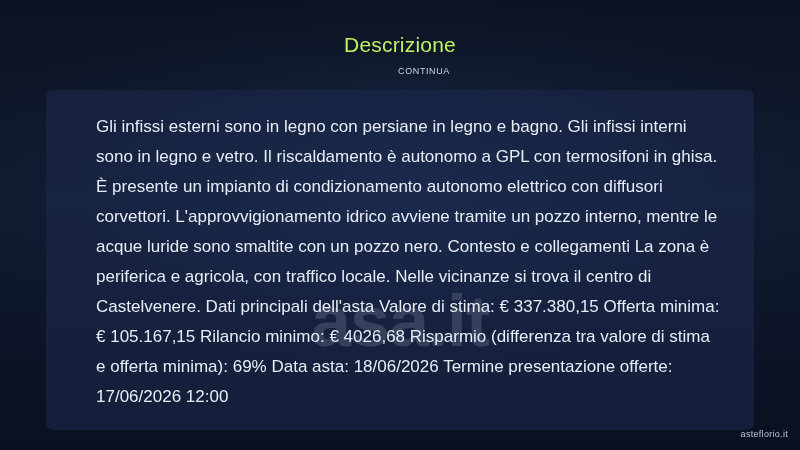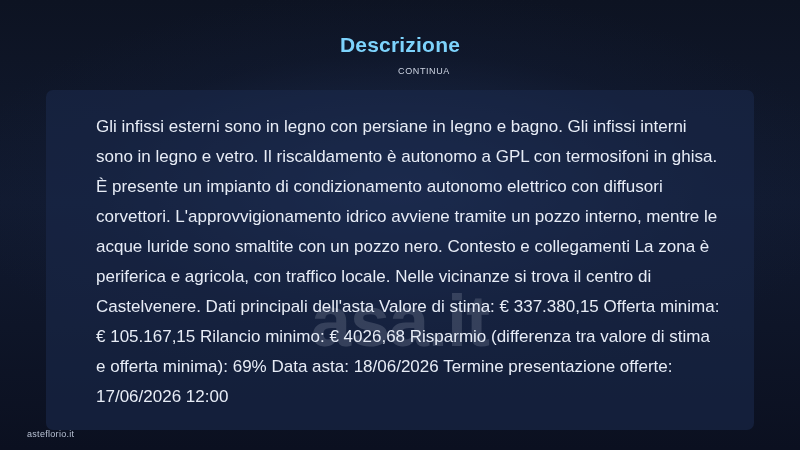--- a/index.html
+++ b/index.html
@@ -26,22 +26,22 @@
   .page {
     position: absolute;
     inset: 0;
     display: flex;
     flex-direction: column;
     align-items: center;
   }
   .title {
     margin-top: 33px;
     font-size: 21px;
-    font-weight: bold;
-    color: #7dd3fc;
+    font-weight: normal;
+    color: #bef264;
     letter-spacing: 0.2px;
     text-align: center;
   }
   .continue {
     margin-top: 9px;
     font-size: 9px;
     color: #cdd4e2;
     letter-spacing: 0.6px;
     text-align: center;
     margin-left: 48px;
@@ -78,21 +78,21 @@
     color: #e7ecf6;
     text-align: left;
     z-index: 2;
     margin-left: 20px;
   }
   .footer {
     position: absolute;
     left: 0;
     right: 12px;
     bottom: 11px;
-    text-align: left;
+    text-align: right;
     font-size: 9px;
     color: #b9c2d4;
     letter-spacing: 0.3px;
     padding-left: 27px;
   }
 </style>
 </head>
 <body>
 
 <div class="bg-glow"></div>

